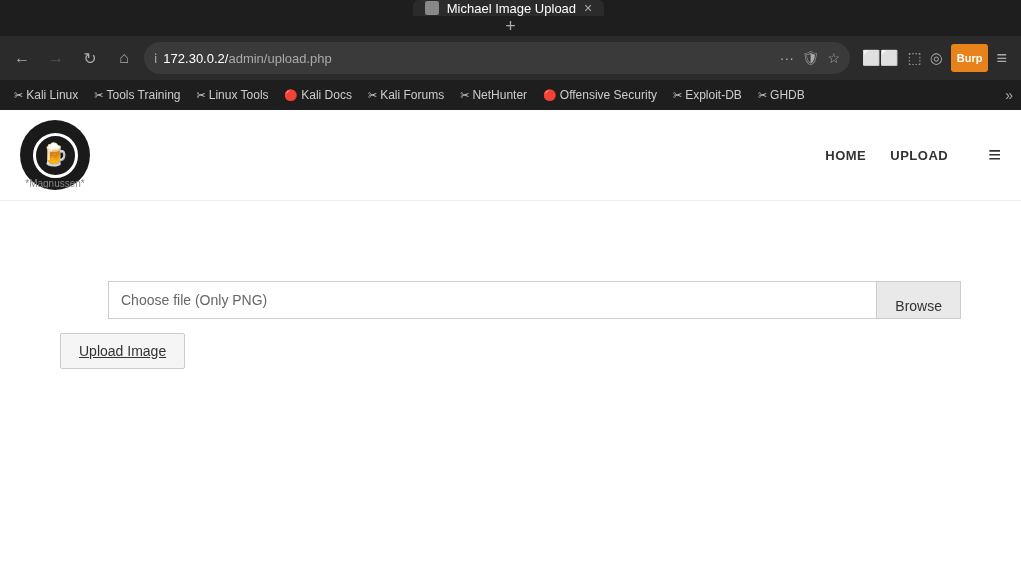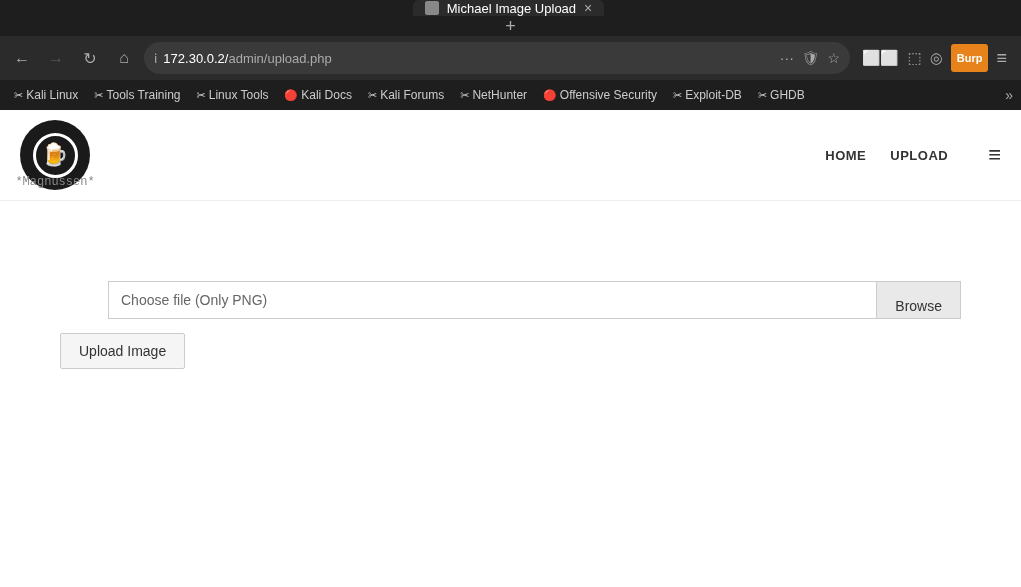--- a/index.html
+++ b/index.html
@@ -200,25 +200,24 @@
       position: relative;
     }
 
     .logo-mug {
       color: #fff;
       font-size: 22px;
     }
 
     .logo-text {
       color: #888;
-      font-size: 12px;
+      font-size: 10px;
       position: absolute;
       bottom: -14px;
       white-space: nowrap;
-      font-family: Liberation Mono, monospace;
     }
 
     .site-nav {
       display: flex;
       align-items: center;
       gap: 24px;
     }
 
     .site-nav-link {
       color: #333;
@@ -276,20 +275,21 @@
     .upload-btn {
       height: 36px;
       background: #f5f5f5;
       border: 1px solid #ccc;
       padding: 0 18px;
       font-size: 14px;
       color: #333;
       cursor: pointer;
       font-weight: 500;
       border-radius: 2px;
+      text-decoration: underline;
     }
   </style>
 </head>
 <body>
 
 <div class="browser-chrome">
 
   <div class="tab-bar">
     <div class="tab">
       <div class="tab-favicon"></div>

